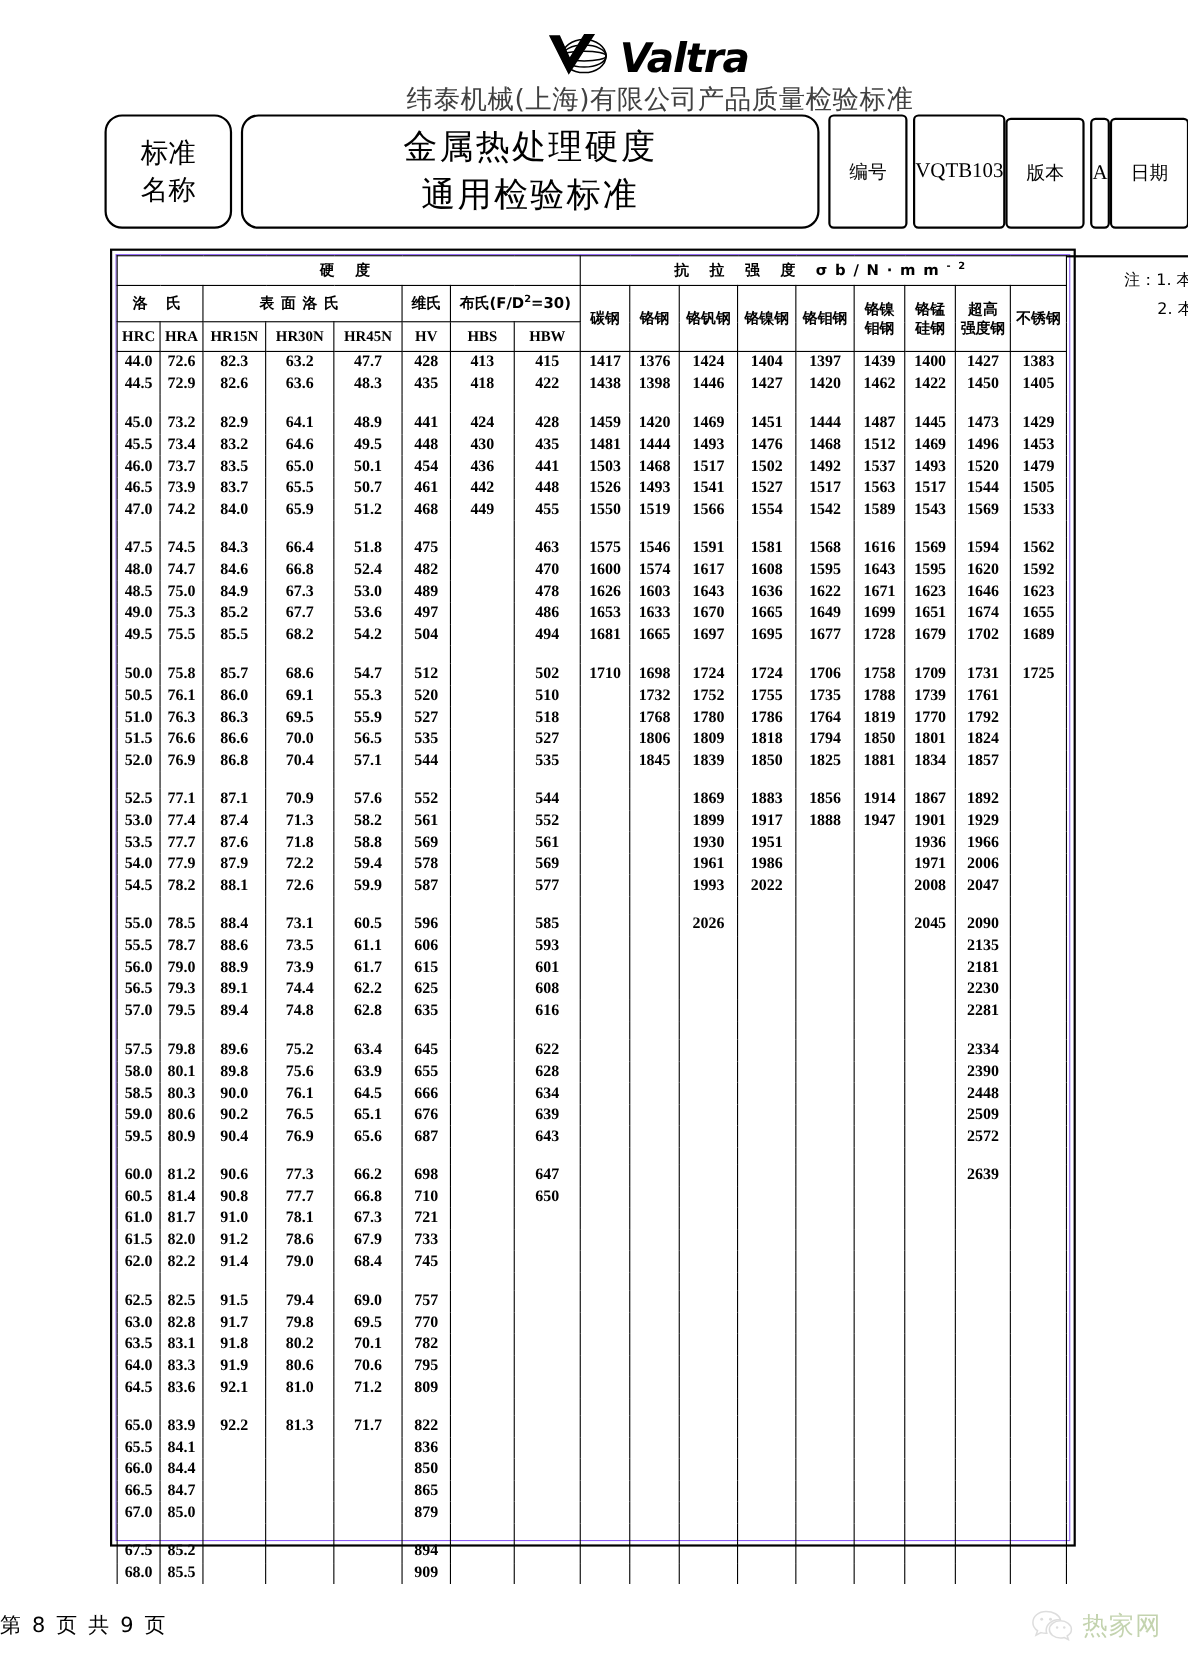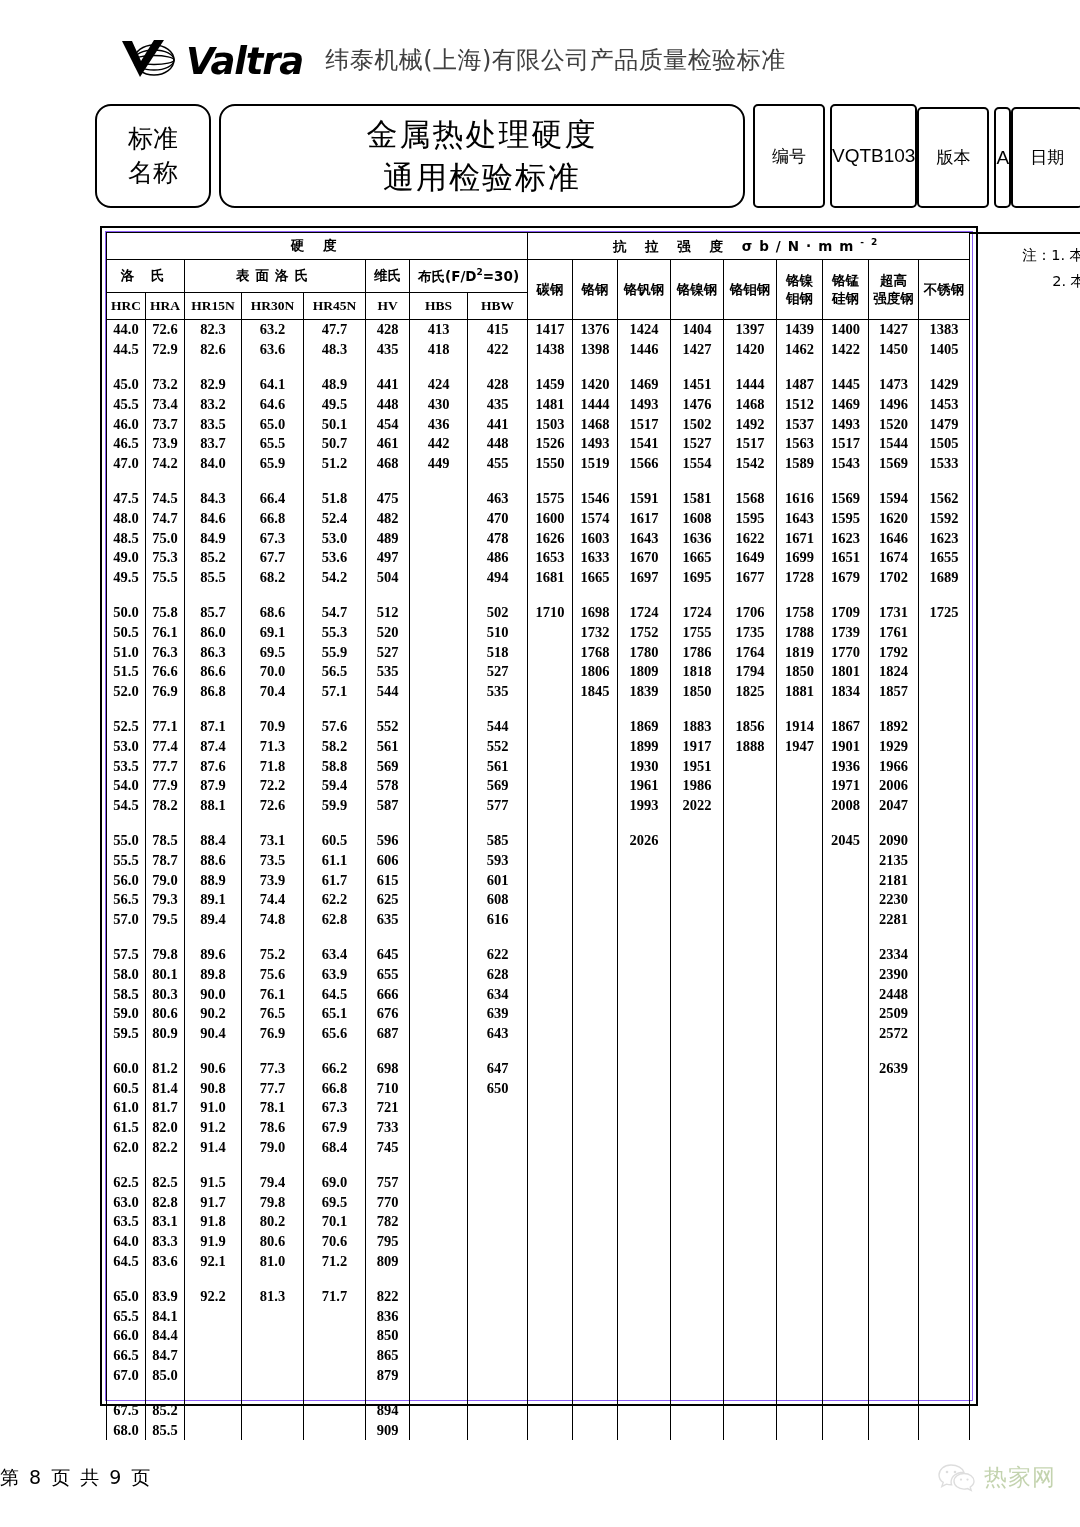--- a/index.html
+++ b/index.html
@@ -14,20 +14,21 @@
     position: relative;
     overflow: hidden;
   }
 
   
   .doc-header {
     display: flex;
     align-items: center;
     padding: 30px 0 0 120px;
     height: 62px;
+    flex-direction: column;
   }
   .valtra-logo {
     display: flex;
     align-items: center;
     margin-right: 22px;
   }
   .valtra-mark {
     width: 64px; height: 44px;
     position: relative;
     margin-right: 2px;
@@ -107,21 +108,21 @@
   }
   .tb-meta-val {
     flex: 1;
     margin-left: 5px;
     border: 2px solid #000;
     border-radius: 5px;
     display: flex;
     align-items: center;
     justify-content: center;
     font-size: 19px;
-    font-family: Liberation Sans, sans-serif;
+    font-family: Liberation Serif, serif;
   }
 
   
   .table-frame {
     margin: 18px 0 0 100px;
     width: 878px;
     border: 2px solid #000;
     box-sizing: border-box;
     padding: 3px;
     height: 1180px;

